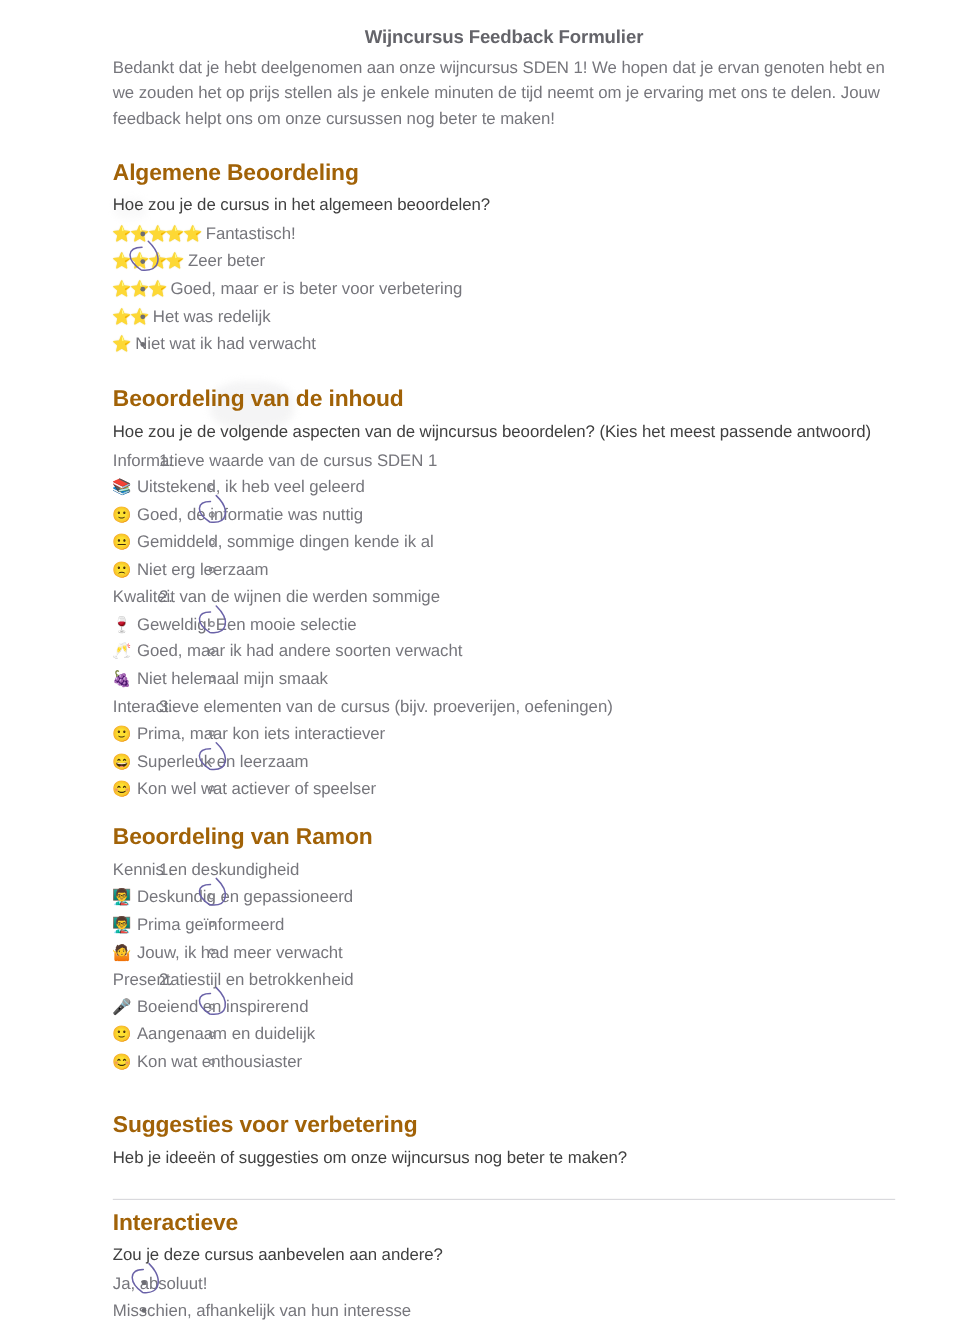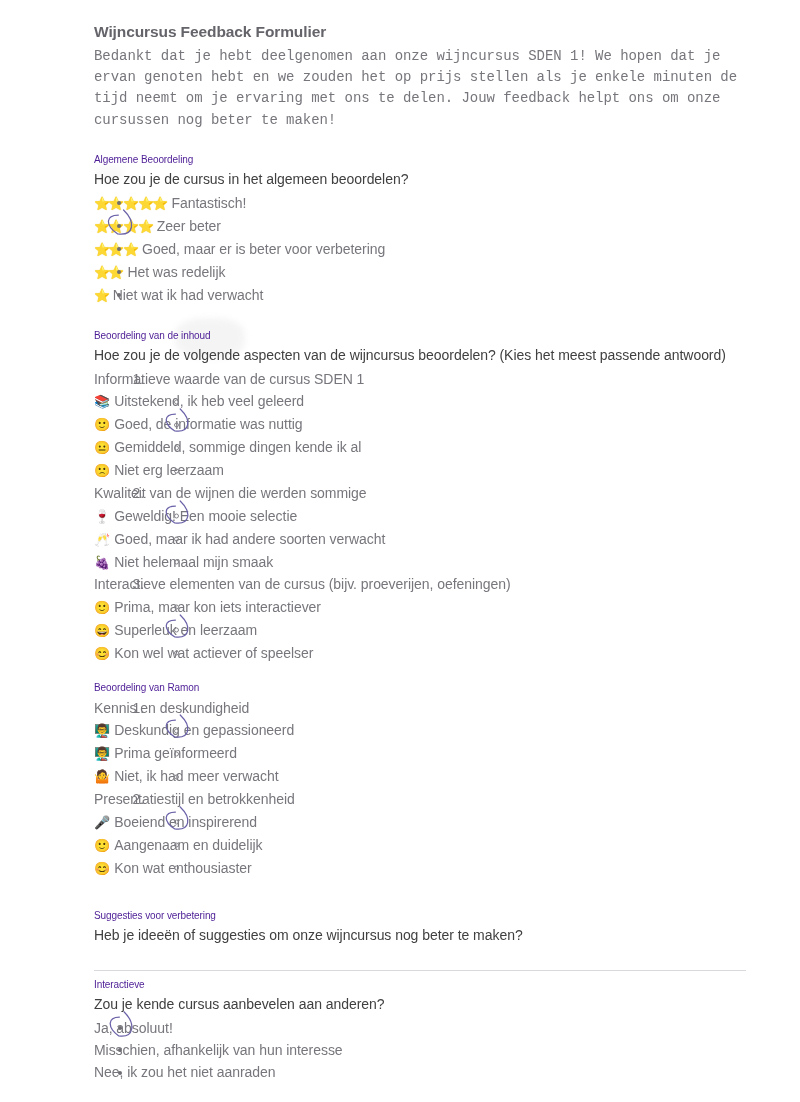--- a/index.html
+++ b/index.html
@@ -26,36 +26,36 @@
   }
 
   
   .h-title {
     font-size: 15.5px;
     font-weight: bold;
     color: #64646a;
     letter-spacing: -0.1px;
     margin: 0 0 3px 0;
     line-height: 1.35;
+    text-align: center;
   }
   .h-sec {
-    font-size: 10px;
-    font-weight: normal;
-    color: #4c1d95;
+    font-size: 19px;
+    font-weight: bold;
+    color: #a16207;
     letter-spacing: -0.1px;
     margin: 0 0 2px 0;
     line-height: 1.4;
   }
   .para {
     font-size: 14px;
     color: #76767c;
     line-height: 1.52;
     margin: 0;
     letter-spacing: -0.05px;
-    font-family: Liberation Mono, monospace;
   }
   .q {
     font-size: 14px;
     color: #404040;
     line-height: 1.5;
     margin: 0 0 2px 0;
     letter-spacing: -0.05px;
   }
   .spacer-lg { height: 22px; }
   .spacer-sm { height: 7px; }
@@ -217,21 +217,21 @@
     <div class="h-sec" style="margin-top:16px;">Beoordeling van Ramon</div>
     <ol class="num" id="ramon-list">
         <li class="row lvl-num"><span class="mk">1.</span><span>Kennis en deskundigheid</span></li>
         <ul class="bul">
           <li class="row lvl-o"><span class="mk"></span><span class="emo">👨‍🏫</span><span>Deskundig en gepassioneerd</span><span class="ink-ring" style="left: 63px; top: -6px; width: 38px; height: 32px;">
               <svg width="38" height="32" viewBox="0 0 38 32">
                 <path d="M 18.4 7 C 7 7, 5.5600000000000005 16, 17.8 24 C 33 26, 35 13.3, 23.200000000000003 2"></path>
               </svg>
             </span></li>
           <li class="row lvl-o"><span class="mk"></span><span class="emo">👨‍🏫</span><span>Prima geïnformeerd</span></li>
-          <li class="row lvl-o"><span class="mk"></span><span class="emo">🤷</span><span>Niet, ik had meer verwacht</span></li>
+          <li class="row lvl-o"><span class="mk"></span><span class="emo">🤷</span><span>Jouw, ik had meer verwacht</span></li>
         </ul>
         <li class="row lvl-num"><span class="mk">2.</span><span>Presentatiestijl en betrokkenheid</span></li>
         <ul class="bul">
           <li class="row lvl-o"><span class="mk"></span><span class="emo">🎤</span><span>Boeiend en inspirerend</span><span class="ink-ring" style="left: 63px; top: -6px; width: 38px; height: 32px;">
               <svg width="38" height="32" viewBox="0 0 38 32">
                 <path d="M 18.4 7 C 7 7, 5.5600000000000005 16, 17.8 24 C 33 26, 35 13.3, 23.200000000000003 2"></path>
               </svg>
             </span></li>
           <li class="row lvl-o"><span class="mk"></span><span class="emo">🙂</span><span>Aangenaam en duidelijk</span></li>
           <li class="row lvl-o"><span class="mk"></span><span class="emo">😊</span><span>Kon wat enthousiaster</span></li>
@@ -242,21 +242,21 @@
     <div class="spacer-sm"></div>
 
     <div class="h-sec">Suggesties voor verbetering</div>
     <div class="q">Heb je ideeën of suggesties om onze wijncursus nog beter te maken?</div>
 
     <div class="spacer-lg"></div>
     <div class="rule"></div>
     <div class="spacer-sm"></div>
 
     <div class="h-sec">Interactieve</div>
-    <div class="q">Zou je kende cursus aanbevelen aan anderen?</div>
+    <div class="q">Zou je deze cursus aanbevelen aan andere?</div>
     <ul class="bul" id="rec-list">
         <li class="row lvl-rec"><span class="mk"></span><span>Ja, absoluut!</span><span class="ink-ring" style="left: 7px; top: -7px; width: 38px; height: 34px;">
             <svg width="38" height="34" viewBox="0 0 38 34">
               <path d="M 18.4 7 C 7 7, 5.5600000000000005 17, 17.8 26 C 33 28, 35 14, 23.200000000000003 2"></path>
             </svg>
           </span></li>
         <li class="row lvl-rec"><span class="mk"></span><span>Misschien, afhankelijk van hun interesse</span></li>
         <li class="row lvl-rec"><span class="mk"></span><span>Nee, ik zou het niet aanraden</span></li>
       </ul>
 

